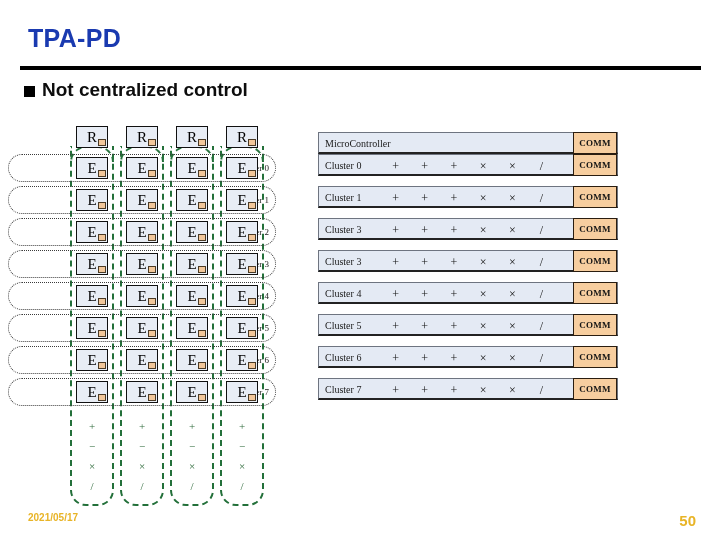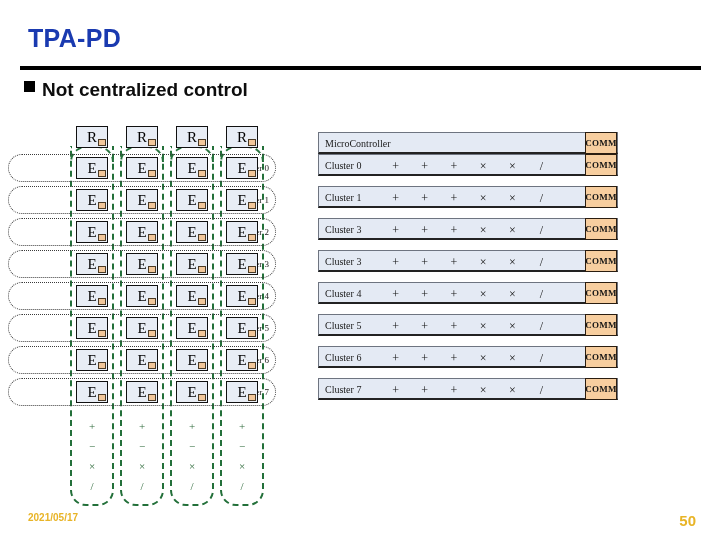--- a/index.html
+++ b/index.html
@@ -12,21 +12,21 @@
   
   .title{
     position:absolute;left:28px;top:24px;
     font-size:25px;font-weight:bold;color:#1a3ab0;letter-spacing:.3px;
     font-family:"Liberation Sans",sans-serif;
   }
   .rule{
     position:absolute;left:20px;top:66px;width:681px;height:4px;background:#000;
   }
   .bullet-line{
-    position:absolute;left:24px;top:79px;display:flex;align-items:flex-start;gap:7px;
+    position:absolute;left:24px;top:79px;display:flex;align-items:center;gap:7px;
   }
   .bullet-sq{width:11px;height:11px;background:#000;display:inline-block;margin-top:2px;}
   .bullet-text{
     font-size:19px;font-weight:bold;color:#0d0d0d;
     font-family:"Liberation Sans",sans-serif;white-space:nowrap;
   }
 
   
   .figure{position:absolute;left:0;top:118px;width:720px;height:378px;}
 
@@ -89,21 +89,21 @@
     font-family:Liberation Serif, serif;font-size:10px;color:#1a1a1a;
     white-space:nowrap;
   }
   .bar-ops{
     position:absolute;left:62px;top:0;height:22px;width:175px;
     display:flex;align-items:center;
     font-family:"Liberation Serif",serif;font-size:12px;color:#121212;
   }
   .bar-ops span{flex:1;text-align:center;}
   .comm{
-    position:absolute;right:0;top:-1px;width:32px;height:22px;
+    position:absolute;right:0;top:-1px;width:44px;height:22px;
     background:#f7ce9f;border:1.6px solid #2a1d10;box-sizing:border-box;
     display:flex;align-items:center;justify-content:center;
     font-family:"Liberation Serif",serif;font-size:9px;font-weight:bold;color:#151515;
     letter-spacing:.2px;
   }
 
   
   .f-date{
     position:absolute;left:28px;top:512px;
     font-size:10px;font-weight:bold;color:#e8b427;

